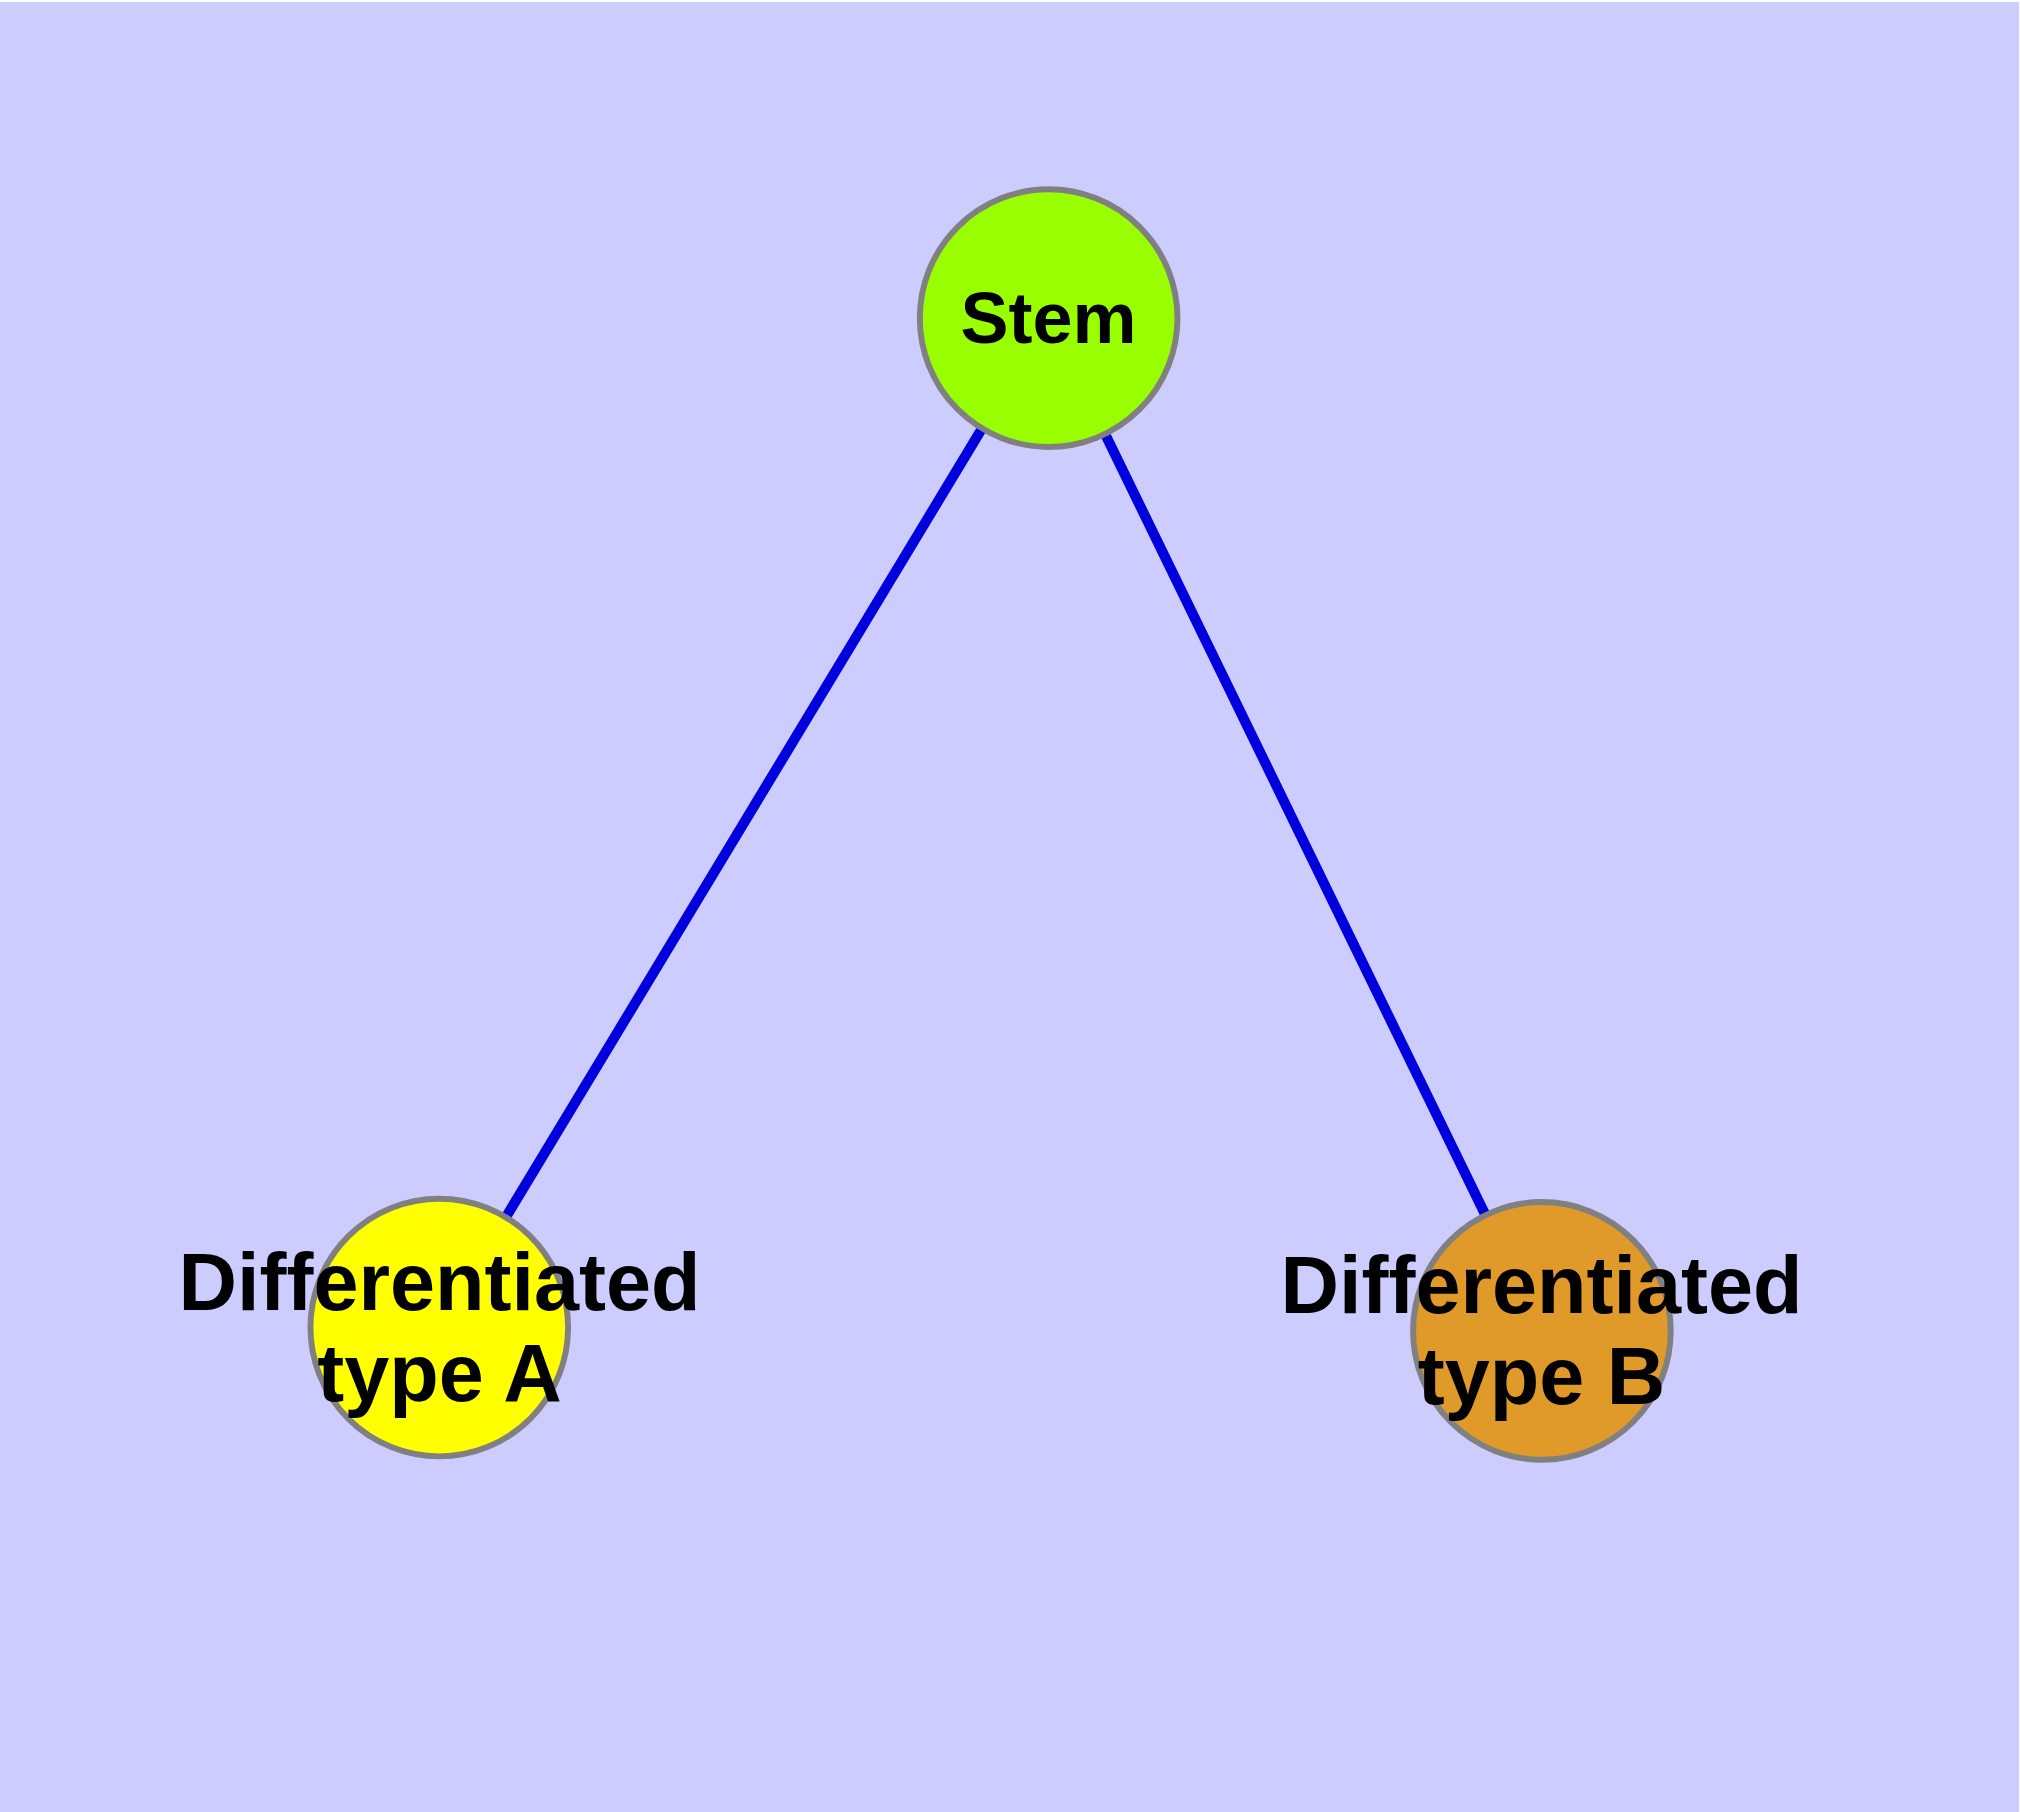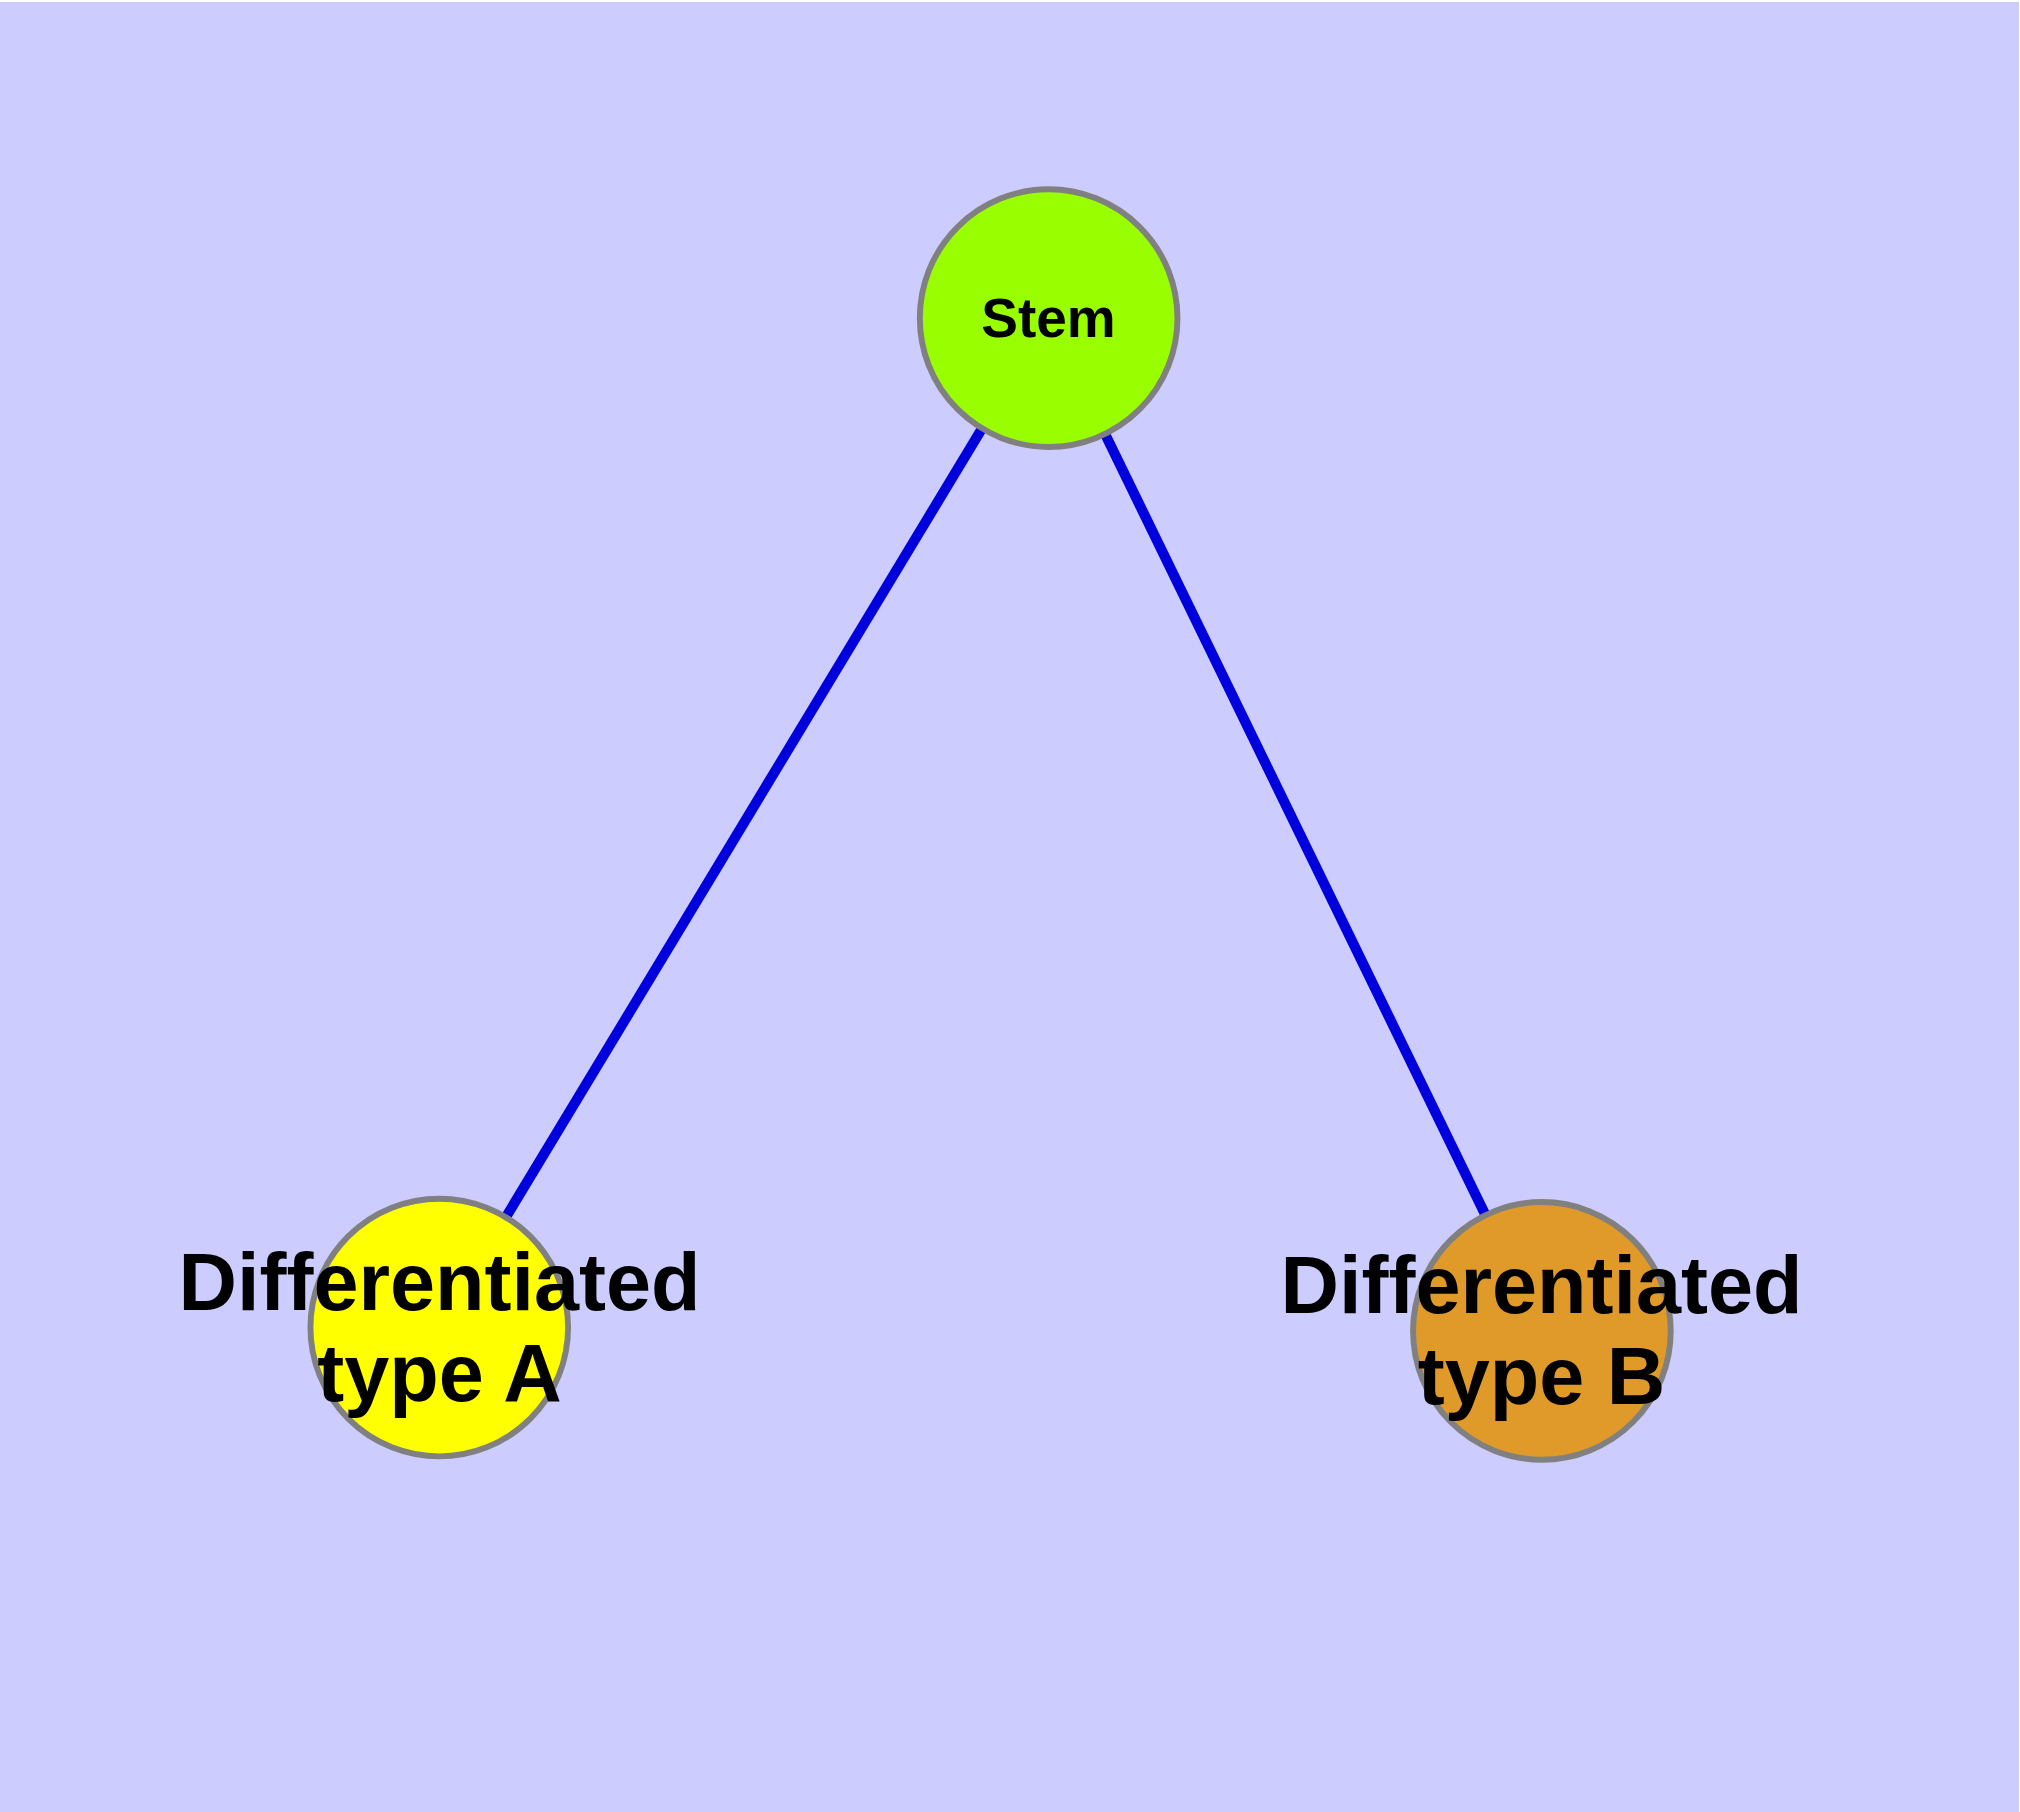--- a/index.html
+++ b/index.html
@@ -45,20 +45,20 @@
       <line id="edge0" x1="1237" y1="373" x2="518" y2="1564" stroke="#0000dd" stroke-width="12" stroke-linecap="butt"></line>
       <line id="edge1" x1="1237" y1="373" x2="1819" y2="1568" stroke="#0000dd" stroke-width="12" stroke-linecap="butt"></line>
     </g>
     <g>
       <circle id="circle0" cx="1237" cy="373" r="152" fill="#99ff00" stroke="#808080" stroke-width="7"></circle>
       <circle id="circle1" cx="518" cy="1564" r="152" fill="#ffff00" stroke="#808080" stroke-width="7"></circle>
       <circle id="circle2" cx="1819" cy="1568" r="152" fill="#e09a29" stroke="#808080" stroke-width="7"></circle>
     </g>
   </svg>
 
-  <div class="node-label" id="label0" style="font-size: 55px; width: 1187px; height: 339px; left: 455px; top: 147px; display: flex; flex-direction: column; align-items: center; justify-content: center;">Stem</div>
+  <div class="node-label" id="label0" style="font-size: 72px; width: 1187px; height: 339px; left: 455px; top: 147px; display: flex; flex-direction: column; align-items: center; justify-content: center;">Stem</div>
   <div class="node-label" id="label1" style="font-size: 81px; width: 1187px; height: 339px; left: -154px; top: 1156px; display: flex; flex-direction: column; align-items: center; justify-content: center;">Differentiated
 type A</div>
   <div class="node-label" id="label2" style="font-size: 81px; width: 1187px; height: 339px; left: 948px; top: 1159px; display: flex; flex-direction: column; align-items: center; justify-content: center;">Differentiated
 type B</div>
 
 </div>
 
 
 </body></html>

